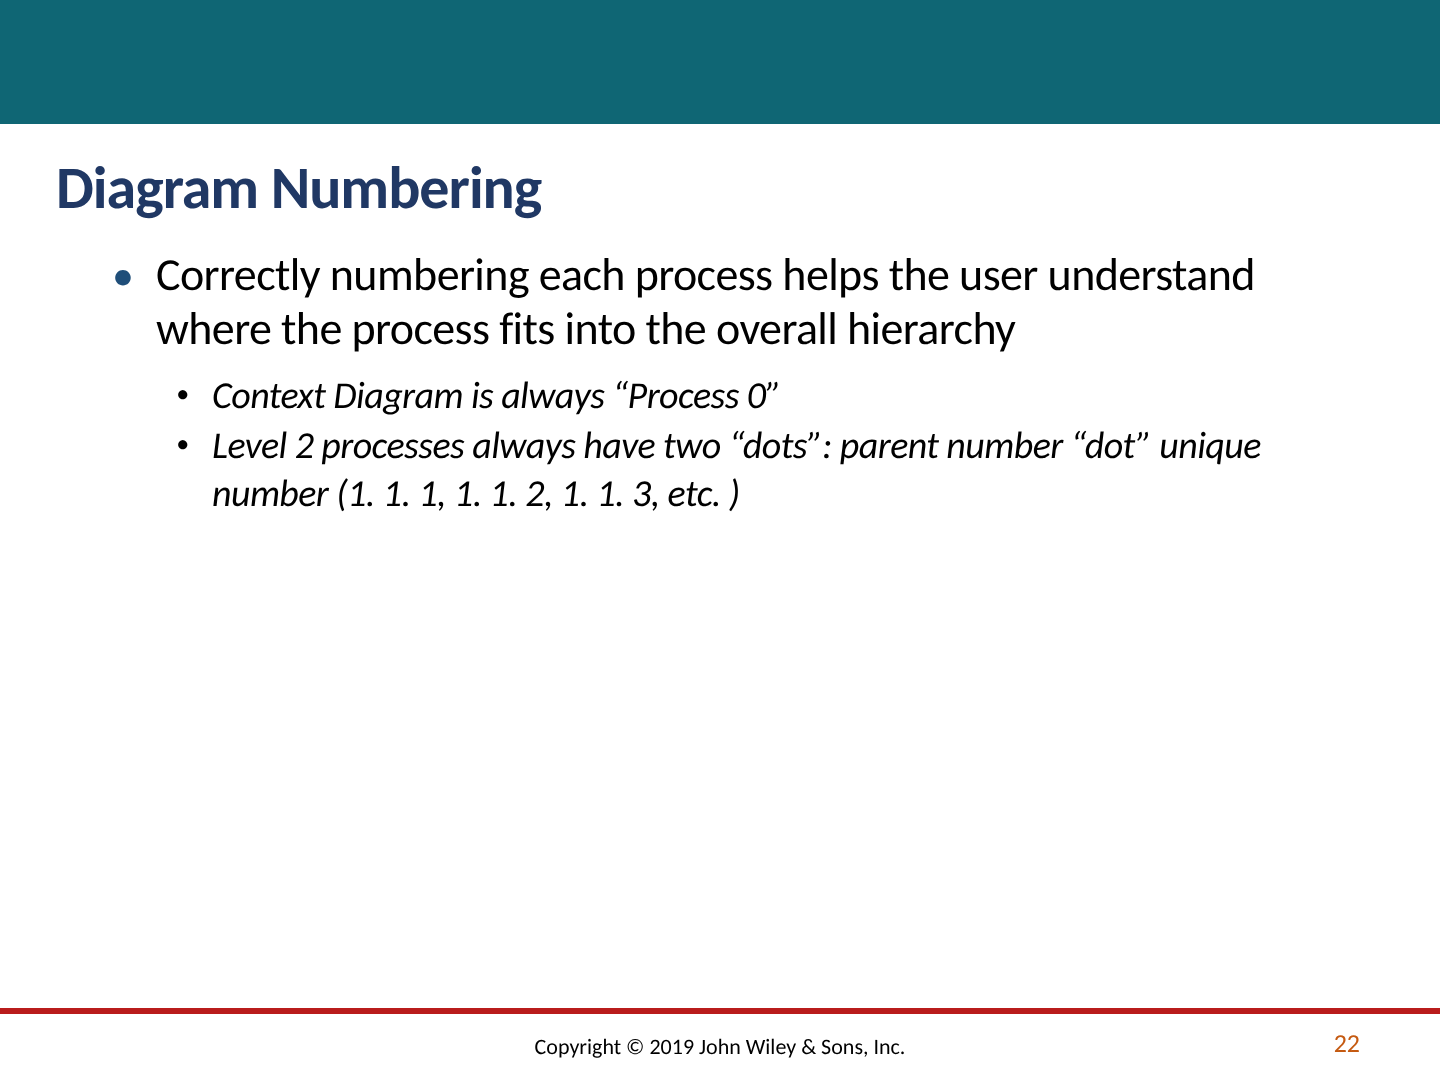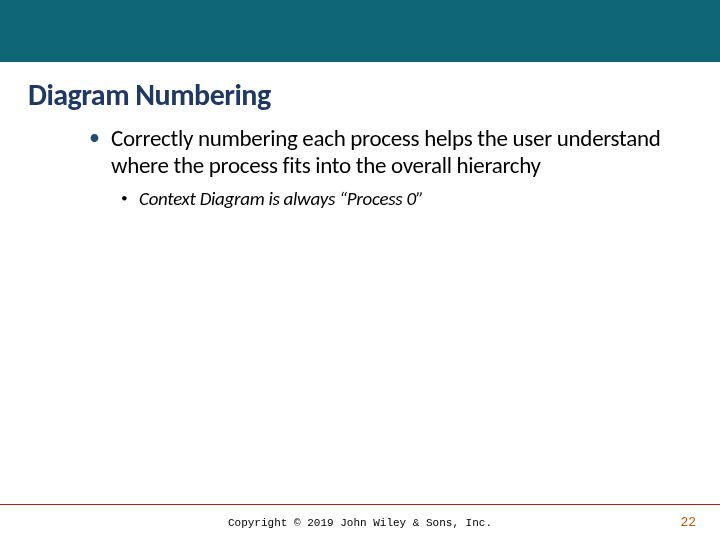--- a/index.html
+++ b/index.html
@@ -1,42 +1,43 @@
 <!DOCTYPE html>
 <html><head>
 <meta charset="utf-8">
 <style>
   * { margin: 0; padding: 0; box-sizing: border-box; }
   html, body { width: 720px; height: 540px; font-family: Calibri, "Segoe UI", Arial, sans-serif; background: #fff; color: #000; overflow: hidden; }
   .slide { width: 720px; height: 540px; position: relative; display: flex; flex-direction: column; }
   .top-band { height: 62px; background: #0f6674; }
   .title { font-size: 30px; font-weight: 700; color: #203864; padding: 14px 28px 6px 28px; letter-spacing: -0.5px; }
-  .content { padding: 6px 32px 0 48px; flex: 1; margin-left: 33px; }
+  .content { padding: 6px 32px 0 48px; flex: 1; }
   .main-list { list-style: none; }
   .main-item { position: relative; padding-left: 30px; font-size: 23px; line-height: 1.18; color: #000; margin-bottom: 8px; letter-spacing: -0.3px; }
   .main-item::before { content: "•"; position: absolute; left: 8px; top: 0; color: #1f4e79; font-size: 22px; }
   .sub-list { list-style: none; margin-top: 8px; font-style: italic; }
   .sub-item { position: relative; padding-left: 28px; font-size: 19px; line-height: 1.22; color: #000; margin-bottom: 2px; letter-spacing: -0.3px; }
   .sub-item::before { content: "•"; position: absolute; left: 10px; top: 0; color: #000; font-size: 13px; line-height: 1.7; }
-  .footer { position: absolute; bottom: 0; left: 0; right: 0; height: 36px; border-top: 1px solid #b91c1c; display: flex; align-items: center; justify-content: center; font-family: Liberation Mono, monospace; }
+  .footer { position: absolute; bottom: 0; left: 0; right: 0; height: 36px; border-top: 3px solid #b91c1c; display: flex; align-items: center; justify-content: center; }
   .copyright { font-size: 11px; color: #000; }
-  .pagenum { position: absolute; right: 24px; bottom: 10px; font-size: 13px; color: #c55a11; }
+  .pagenum { position: absolute; right: 40px; bottom: 10px; font-size: 13px; color: #c55a11; }
 </style>
 </head>
 <body>
 
 <div class="slide">
   <div class="top-band"></div>
   <h1 class="title">Diagram Numbering</h1>
   <div class="content">
     <ul class="main-list">
       <li class="main-item">
         <span>Correctly numbering each process helps the user understand where the process fits into the overall hierarchy</span>
         <ul class="sub-list">
           <li class="sub-item">Context Diagram is always “Process 0”</li>
+          <li class="sub-item">Level 2 processes always have two “dots”: parent number “dot” unique number (1. 1. 1, 1. 1. 2, 1. 1. 3, etc. )</li>
         </ul>
       </li>
     </ul>
   </div>
   <div class="footer">
     <span class="copyright">Copyright © 2019 John Wiley &amp; Sons, Inc.</span>
     <span class="pagenum">22</span>
   </div>
 </div>
 

